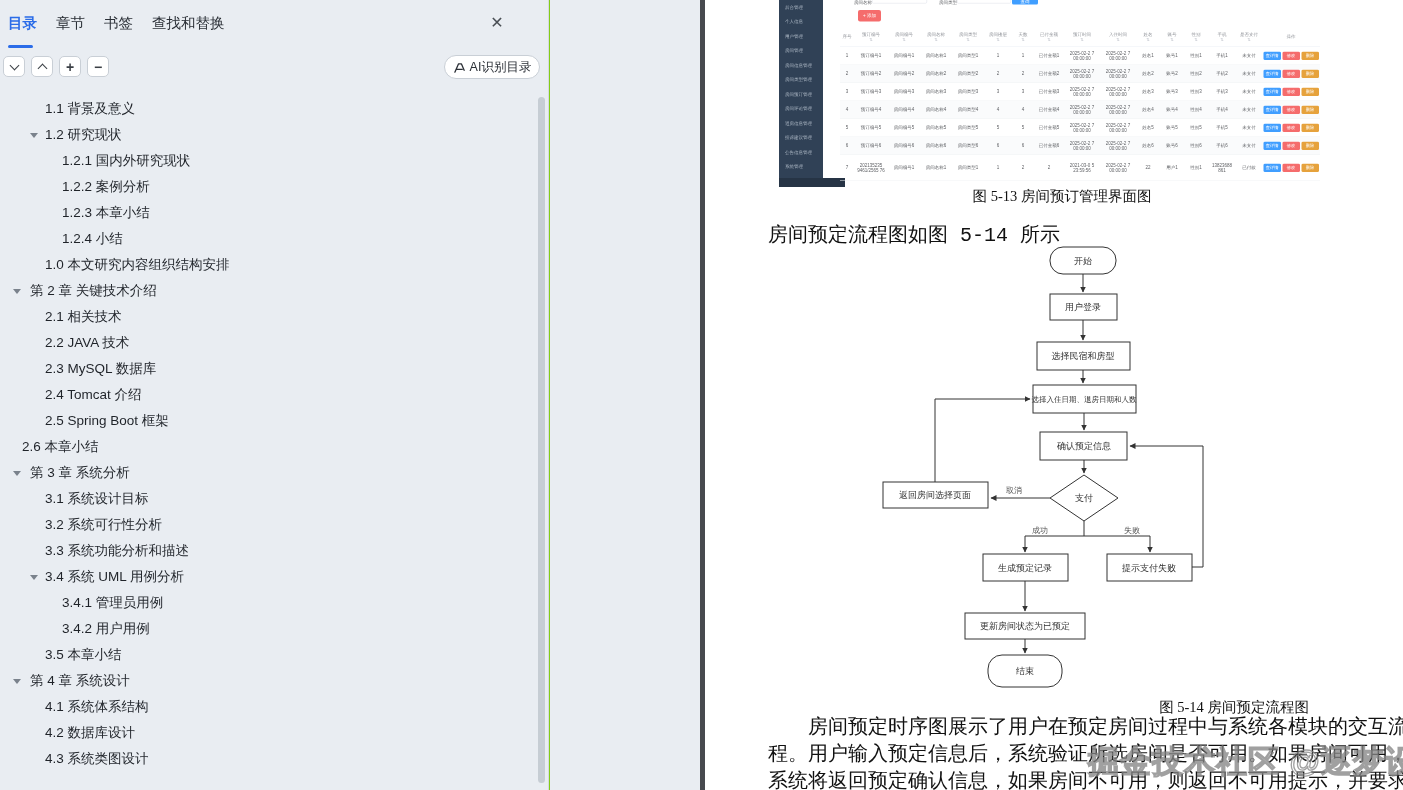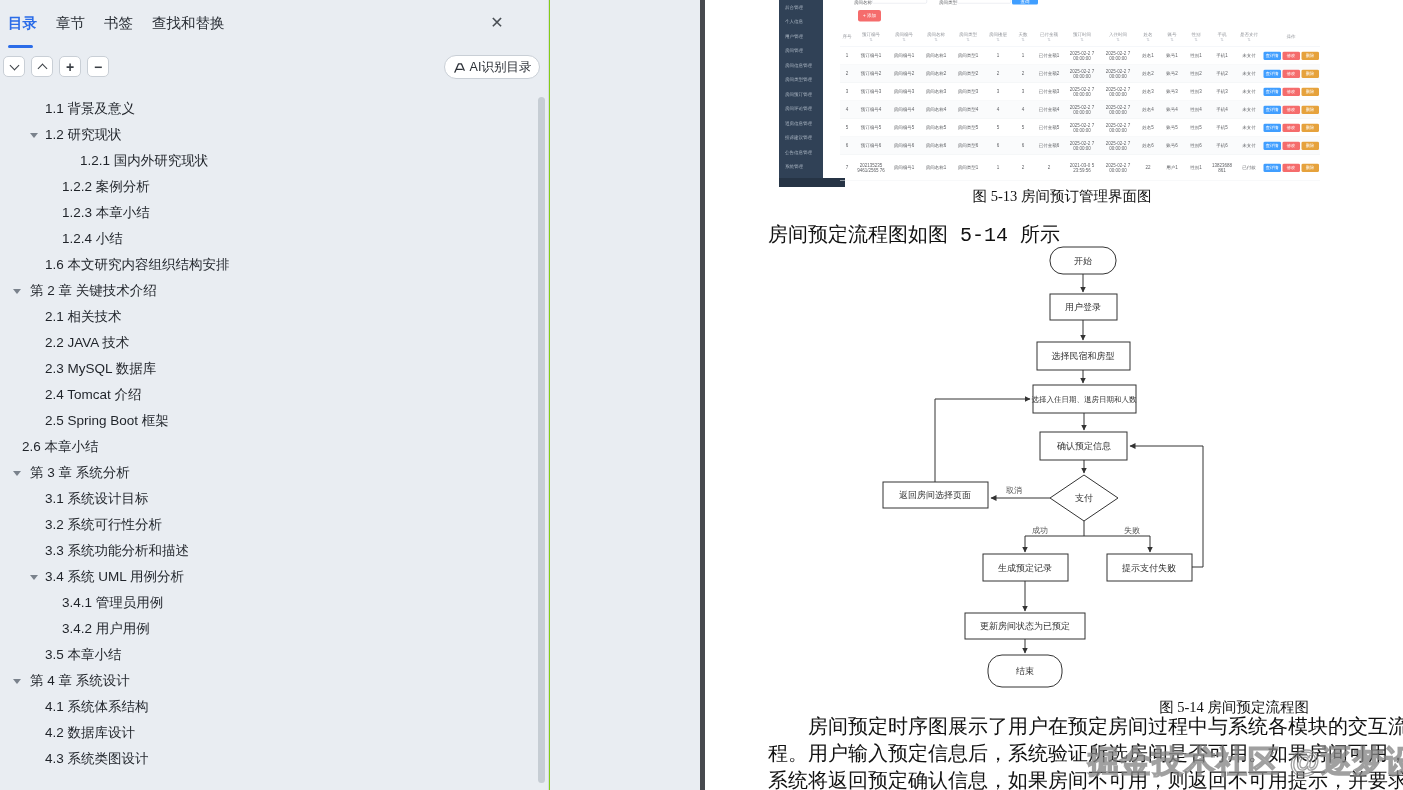--- a/index.html
+++ b/index.html
@@ -98,25 +98,25 @@
         <svg width="13" height="13" viewBox="0 0 14 14">
             <path d="M2 12 L6 3 L9 3 L12 10 M4 9 L10 9" stroke="#2a2f36" stroke-width="1.4" fill="none" stroke-linecap="round" stroke-linejoin="round"></path>
           </svg>
         <span>AI识别目录</span>
       </div>
     </div>
 
     <div class="toc" id="toc-list">
         <div class="toc-row"><span style="padding-left: 45px; display: inline-block;">1.1 背景及意义</span></div>
         <div class="toc-row"><span class="caret" style="left: 30px;"></span><span style="padding-left: 45px; display: inline-block;">1.2 研究现状</span></div>
-        <div class="toc-row"><span style="padding-left: 80px; display: inline-block;">1.2.1 国内外研究现状</span></div>
+        <div class="toc-row"><span style="padding-left: 62px; display: inline-block;">1.2.1 国内外研究现状</span></div>
         <div class="toc-row"><span style="padding-left: 62px; display: inline-block;">1.2.2 案例分析</span></div>
         <div class="toc-row"><span style="padding-left: 62px; display: inline-block;">1.2.3 本章小结</span></div>
         <div class="toc-row"><span style="padding-left: 62px; display: inline-block;">1.2.4 小结</span></div>
-        <div class="toc-row"><span style="padding-left: 45px; display: inline-block;">1.6 本文研究内容组织结构安排</span></div>
+        <div class="toc-row"><span style="padding-left: 45px; display: inline-block;">1.0 本文研究内容组织结构安排</span></div>
         <div class="toc-row"><span class="caret" style="left: 13px;"></span><span style="padding-left: 30px; display: inline-block;">第 2 章 关键技术介绍</span></div>
         <div class="toc-row"><span style="padding-left: 45px; display: inline-block;">2.1 相关技术</span></div>
         <div class="toc-row"><span style="padding-left: 45px; display: inline-block;">2.2 JAVA 技术</span></div>
         <div class="toc-row"><span style="padding-left: 45px; display: inline-block;">2.3 MySQL 数据库</span></div>
         <div class="toc-row"><span style="padding-left: 45px; display: inline-block;">2.4 Tomcat 介绍</span></div>
         <div class="toc-row"><span style="padding-left: 45px; display: inline-block;">2.5 Spring Boot 框架</span></div>
         <div class="toc-row"><span style="padding-left: 22px; display: inline-block;">2.6 本章小结</span></div>
         <div class="toc-row"><span class="caret" style="left: 13px;"></span><span style="padding-left: 30px; display: inline-block;">第 3 章 系统分析</span></div>
         <div class="toc-row"><span style="padding-left: 45px; display: inline-block;">3.1 系统设计目标</span></div>
         <div class="toc-row"><span style="padding-left: 45px; display: inline-block;">3.2 系统可行性分析</span></div>

